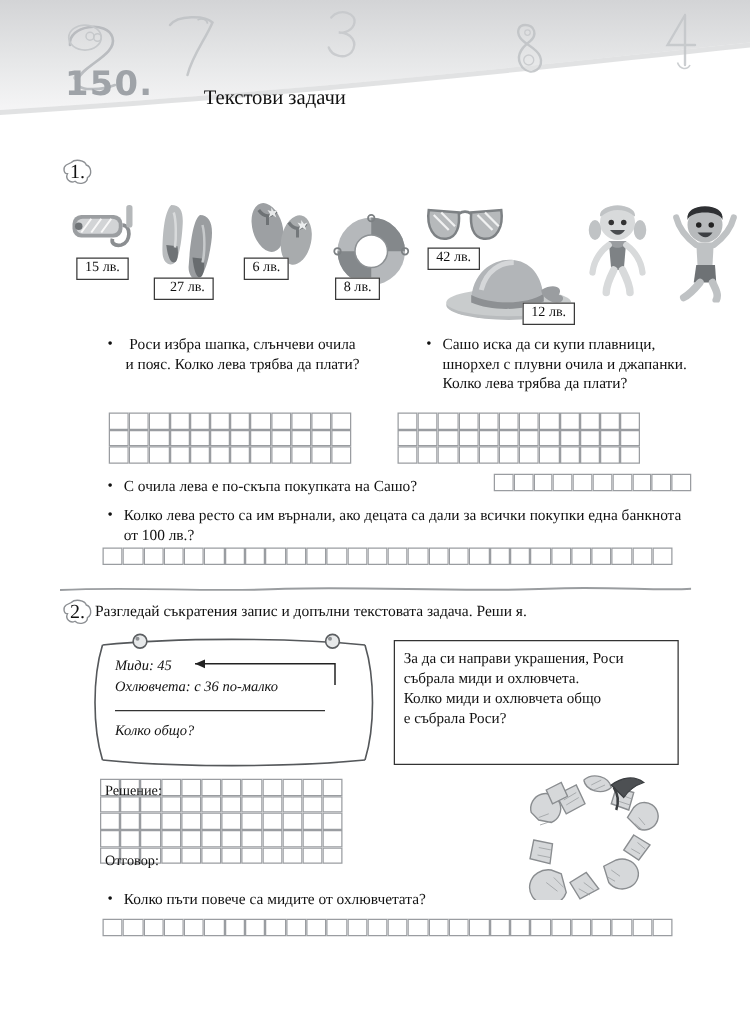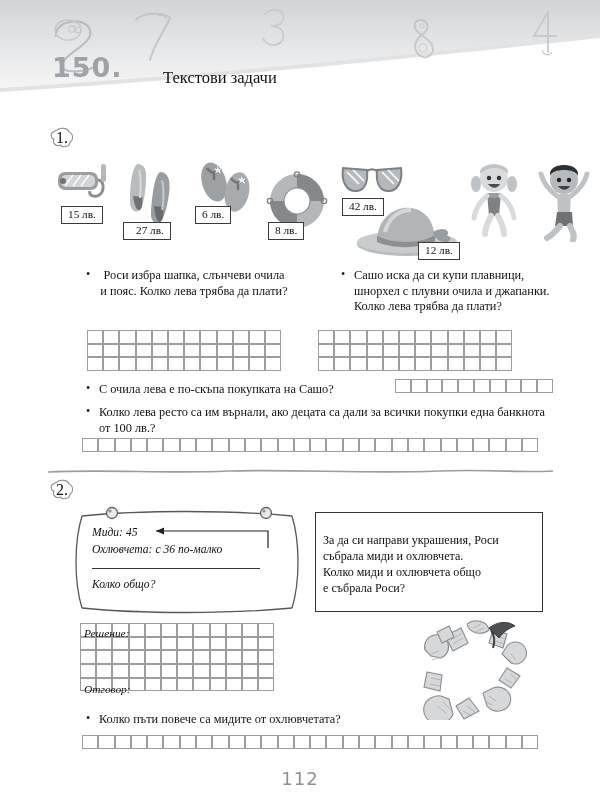--- a/index.html
+++ b/index.html
@@ -107,38 +107,38 @@
     white-space:nowrap;
   }
   .note-rule{
     position:absolute;height:1px;background:#333;
   }
 
   .textbox{
     position:absolute;left:315px;top:512px;width:228px;height:100px;
     border:1.2px solid #333;background:#fff;
     box-sizing:border-box;
-    padding:19px 7px;
+    padding:5px 7px;
   }
   .tb-line{
     font-size:12.1px;line-height:16px;color:#111;white-space:nowrap;
   }
   .inblank{
     display:inline-block;width:40px;height:13px;
     border:1.2px solid #333;vertical-align:-2px;margin:0 1px;
     background:#fff;
   }
   .underblank{
     display:inline-block;width:74px;border-bottom:1.1px solid #222;
     height:12px;vertical-align:-1px;margin:0 2px;
   }
 
   .solve-label{
     position:absolute;
-    font-style:italic;font-size:11.4px;color:#111;
+    font-size:11.4px;color:#111;
     font-family:"Liberation Serif", serif;
     z-index:4;
     background:transparent;
     pointer-events:none;
     text-align:center;
   }
 
   
   .pageno{
     position:absolute;left:0;top:768px;width:600px;text-align:center;
@@ -430,20 +430,21 @@
   <svg class="sep-line" style="left:48px;top:469px;width:505px;height:5px;" viewBox="0 0 505 5" preserveAspectRatio="none">
     <path d="M0,3 C60,0 120,5 180,2 C250,0 320,5 390,2 C440,0 480,4 505,2" fill="none" stroke="#9a9da0" stroke-width="1.6"></path>
   </svg>
 
   <div class="task-no" style="left:48px;top:478px;">
     <svg class="cloudnum" viewBox="0 0 28 24">
       <path d="M5,6 C2,8 3,13 6,13 C4,17 8,21 12,19 C15,22 22,21 22,16 C26,14 25,7 21,6 C20,2 12,1 9,4 Z" fill="#fff" stroke="#8d9094" stroke-width="1.1"></path>
     </svg>
     <span style="position:relative;z-index:2">2.</span>
   </div>
+  <div class="task-text" style="left:76px;top:482px;width:500px;">Разгледай съкратения запис и допълни текстовата задача. Реши я.</div>
 
   <div class="note">
     <svg style="position:absolute;left:-8px;top:-10px;width:236px;height:116px;" viewBox="0 0 236 116">
       <path d="M12,14 C4,40 4,80 12,106" fill="none" stroke="#55585b" stroke-width="1.3"></path>
       <path d="M222,14 C230,40 230,80 222,106" fill="none" stroke="#55585b" stroke-width="1.3"></path>
       <path d="M12,14 C70,8 160,8 222,14" fill="none" stroke="#55585b" stroke-width="1.3"></path>
       <path d="M12,106 C70,112 160,112 222,106" fill="none" stroke="#55585b" stroke-width="1.3"></path>
       <g>
         <circle cx="42" cy="11" r="5.5" fill="#e7e9ea" stroke="#5c5f62" stroke-width="1.3"></circle>
         <circle cx="40" cy="9" r="1.6" fill="#8e9194"></circle>
@@ -585,14 +586,13 @@
       <div class="cell"></div>
       <div class="cell"></div>
       <div class="cell"></div>
       <div class="cell"></div>
       <div class="cell"></div>
       <div class="cell"></div>
       <div class="cell"></div>
       <div class="cell"></div>
     </div>
 
-  <div class="pageno">112</div>
 </div>
 
 </body></html>

